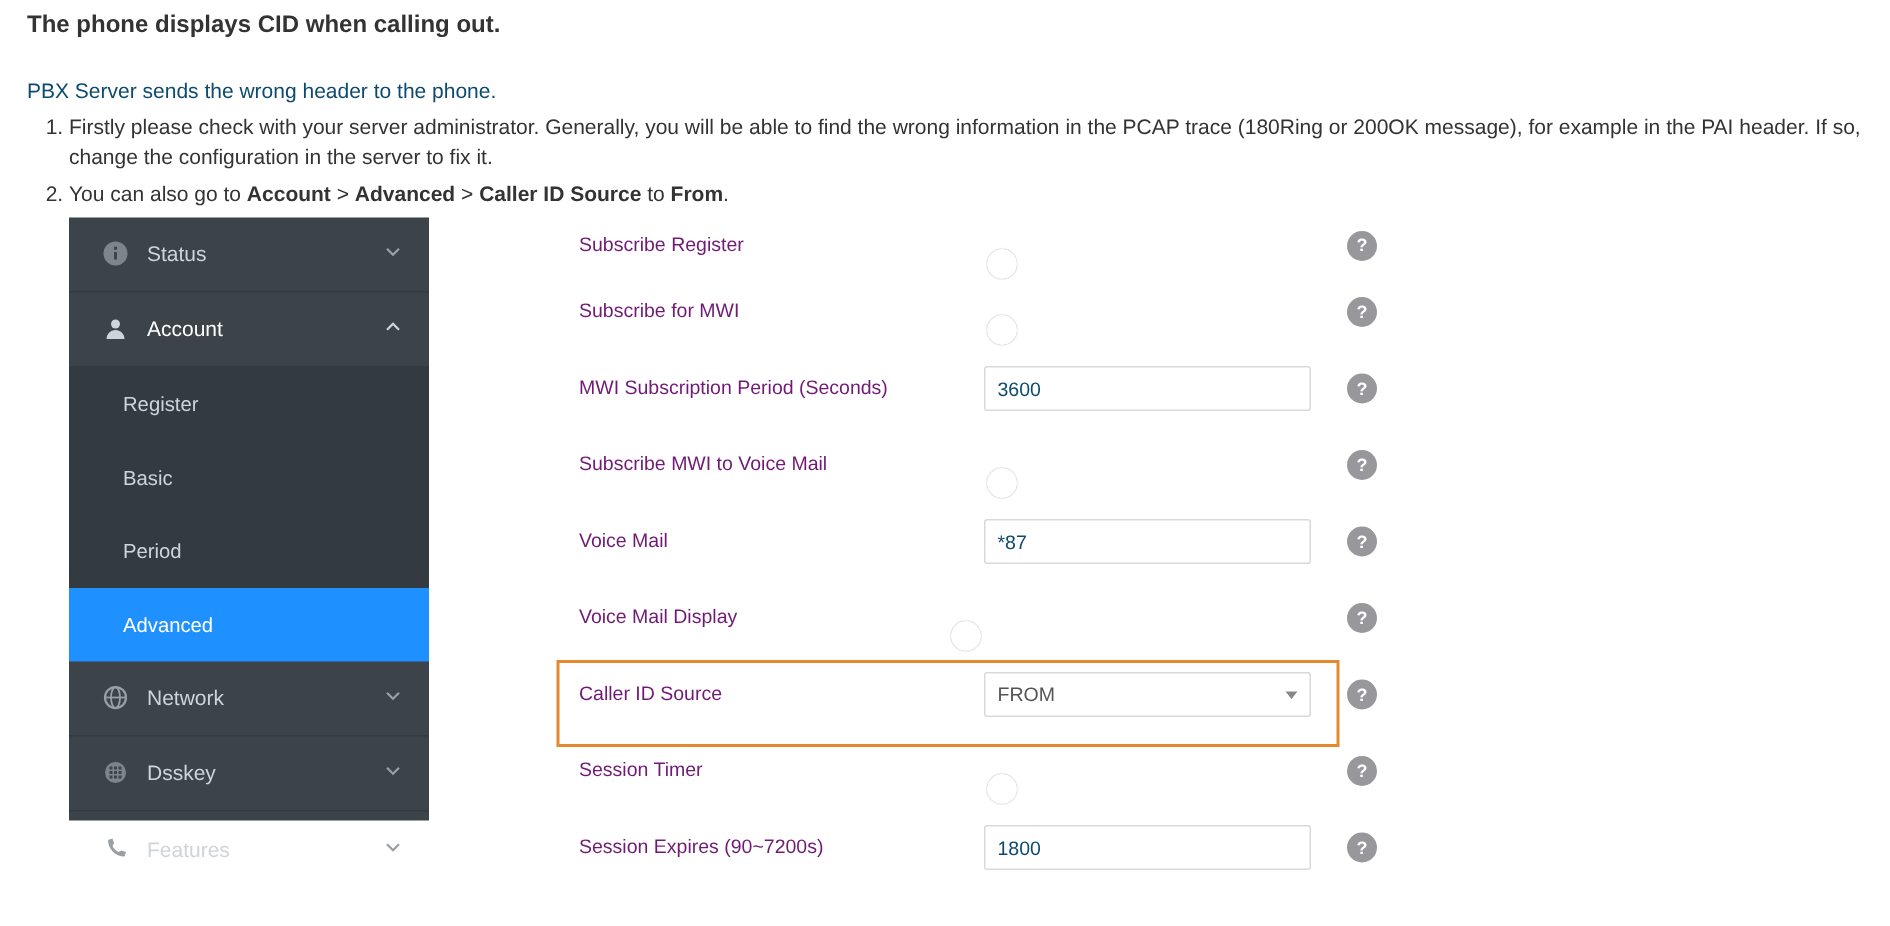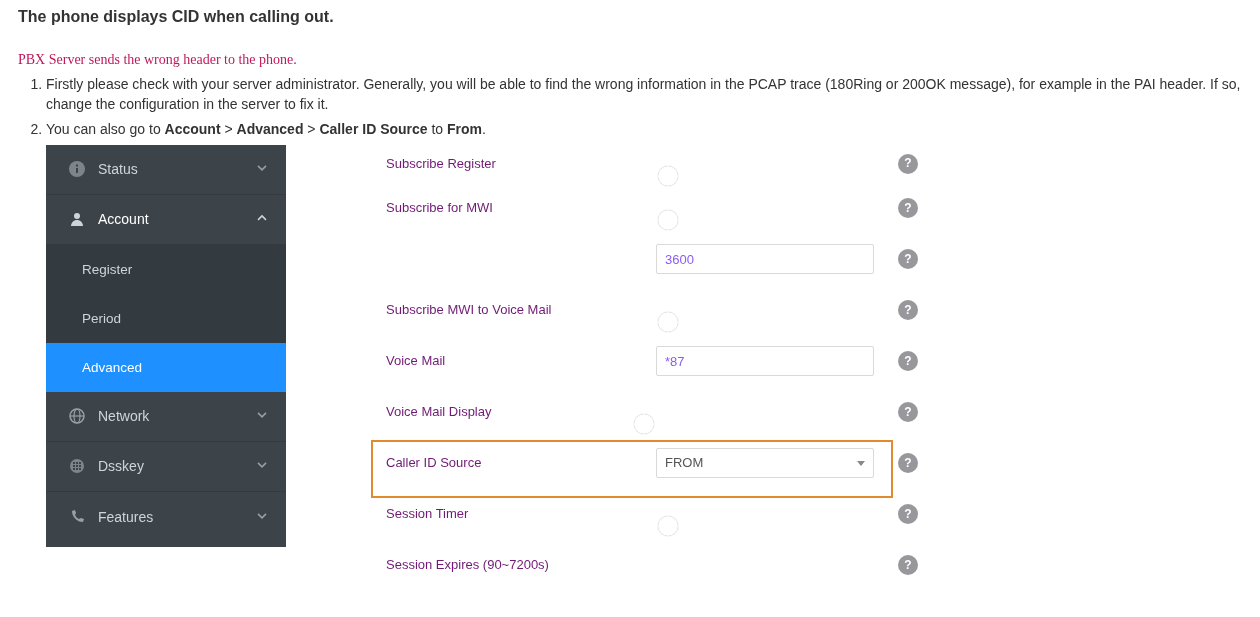--- a/index.html
+++ b/index.html
@@ -12,21 +12,21 @@
     --toggle-off:#cfcfcf;
     --toggle-on:#1E90FF;
     --input-border:#d9d9d9;
     --help-bg:#98989c;
     --highlight:#E18A2E;
   }
   html,body{margin:0;padding:0;background:#fff;font-family:Arial,Helvetica,sans-serif;font-size:14px;color:var(--text);}
   body{width:1260px;}
   .page{padding:8px 18px 0 18px;}
   h3.heading{margin:0 0 26px 0;font-size:16px;font-weight:bold;}
-  p.intro{margin:0 0 6px 0;color:#be185d;font-family:Liberation Serif, serif;}
+  p.intro{margin:0 0 6px 0;color:#0c4a6e;}
   ol.steps{margin:4px 0 0 0;padding-left:28px;}
   ol.steps>li{margin:4px 0;line-height:1.45;}
   b{font-weight:bold;}
   .shot{margin:6px 0 0 0;position:relative;width:875px;height:448px;}
 
   
   .sidebar{position:absolute;left:0;top:0;width:240px;height:402px;background:var(--sidebar-bg);color:var(--sidebar-text);font-size:14px;}
   .nav-item{position:relative;height:50px;display:flex;align-items:center;padding-left:22px;box-sizing:border-box;}
   .nav-item.top{border-bottom:1px solid rgba(0,0,0,0.12);}
   .nav-item .lbl{margin-left:12px;}
@@ -44,21 +44,21 @@
   .row .help{position:absolute;left:612px;top:50%;transform:translateY(-50%);}
 
   .toggle{position:relative;width:56px;height:24px;border-radius:12px;background:var(--toggle-off);}
   .toggle .knob{position:absolute;top:2px;left:2px;width:20px;height:20px;border-radius:50%;background:#fff;box-shadow:0 0 1px rgba(0,0,0,.4);}
   .toggle .txt{position:absolute;top:0;height:24px;line-height:24px;font-size:11px;color:#fff;}
   .toggle.off .txt{right:8px;}
   .toggle.on{background:var(--toggle-on);}
   .toggle.on .knob{left:auto;right:2px;}
   .toggle.on .txt{left:8px;}
 
-  .textbox{width:218px;height:30px;border:1px solid var(--input-border);border-radius:2px;padding:0 8px;font-size:13px;color:#8b5cf6;box-sizing:border-box;background:#fff;}
+  .textbox{width:218px;height:30px;border:1px solid var(--input-border);border-radius:2px;padding:0 8px;font-size:13px;color:#0c4a6e;box-sizing:border-box;background:#fff;}
   .dropdown{width:218px;height:30px;border:1px solid var(--input-border);border-radius:2px;padding:0 8px;font-size:13px;color:#555;box-sizing:border-box;background:#fff;display:flex;align-items:center;justify-content:space-between;}
   .tri{width:0;height:0;border-left:4px solid transparent;border-right:4px solid transparent;border-top:5px solid #888;}
 
   .help-circle{width:20px;height:20px;border-radius:50%;background:var(--help-bg);color:#fff;display:flex;align-items:center;justify-content:center;font-size:12px;font-weight:bold;}
 
   .highlight-box{position:absolute;border:2px solid var(--highlight);pointer-events:none;}
 </style>
 </head>
 <body>
 
@@ -96,20 +96,21 @@
                 </svg>
             </span>
             <span class="lbl">Account</span>
             <span class="nav-caret">
               <svg width="12" height="12" viewBox="0 0 12 12">
                   <path d="M2 8 L6 4 L10 8" stroke="#cfd4d8" stroke-width="1.5" fill="none"></path>
                 </svg>
             </span>
           </div>
           <div class="nav-sub darker">Register</div>
+          <div class="nav-sub darker">Basic</div>
           <div class="nav-sub darker">Period</div>
           <div class="nav-sub active">Advanced</div>
           <div class="nav-item top">
             <span class="ico">
               <svg viewBox="0 0 18 18">
                   <circle cx="9" cy="9" r="7" fill="none" stroke="#98a0a6" stroke-width="1.5"></circle>
                   <ellipse cx="9" cy="9" rx="3" ry="7" fill="none" stroke="#98a0a6" stroke-width="1.2"></ellipse>
                   <line x1="2" y1="9" x2="16" y2="9" stroke="#98a0a6" stroke-width="1.2"></line>
                 </svg>
             </span>
@@ -181,20 +182,21 @@
                 <span class="knob"></span>
                 <span class="txt">OFF</span>
               </span>
             </span>
             <span class="help">
                 <span class="help-circle">?</span>
               </span>
           </div>
 
           <div class="row">
+            <span class="label">MWI Subscription Period (Seconds)</span>
             <span class="ctrl">
               <input class="textbox" value="3600" style="">
             </span>
             <span class="help">
                 <span class="help-circle">?</span>
               </span>
           </div>
 
           <div class="row">
             <span class="label">Subscribe MWI to Voice Mail</span>
@@ -253,20 +255,23 @@
                 <span class="txt">OFF</span>
               </span>
             </span>
             <span class="help">
                 <span class="help-circle">?</span>
               </span>
           </div>
 
           <div class="row">
             <span class="label">Session Expires (90~7200s)</span>
+            <span class="ctrl">
+              <input class="textbox" value="1800" style="">
+            </span>
             <span class="help">
                 <span class="help-circle">?</span>
               </span>
           </div>
 
         </div>
 
         <div class="highlight-box" style="left:325px;top:295px;width:518px;height:54px;"></div>
 
       </div>

